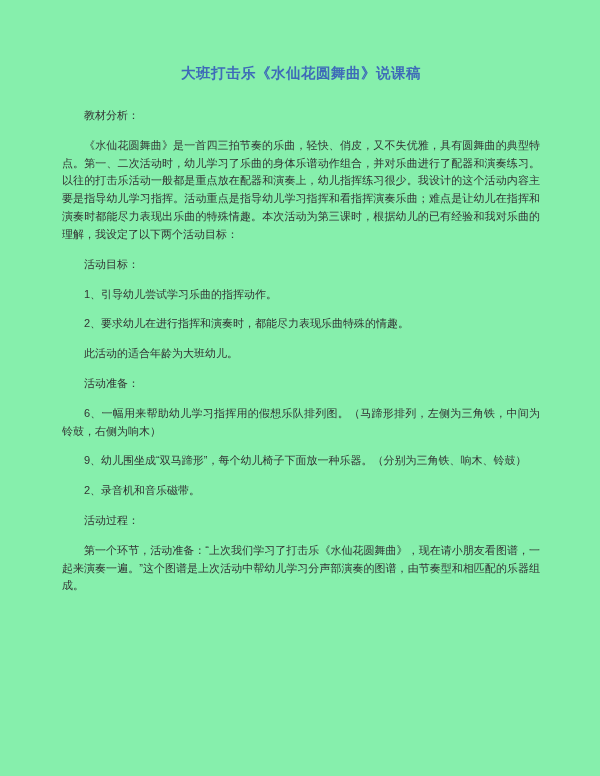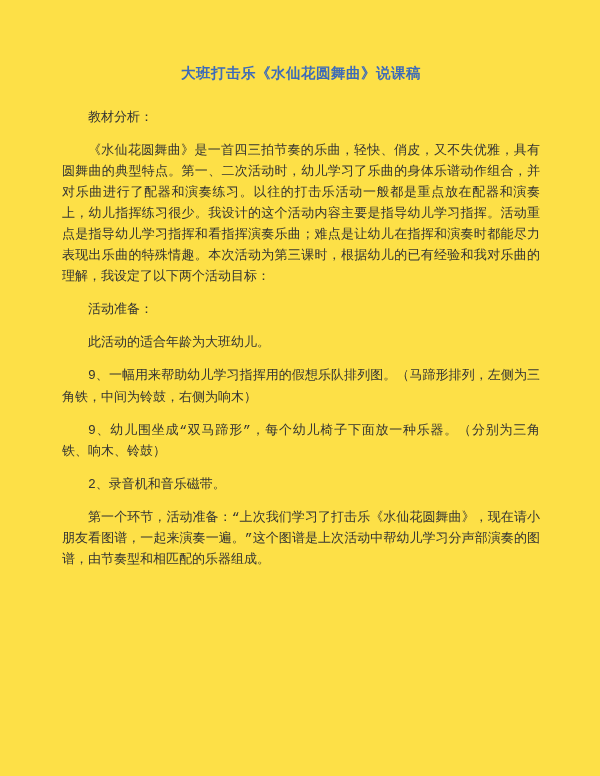--- a/index.html
+++ b/index.html
@@ -11,47 +11,50 @@
     height: 776px;
     background: #ffffff;
     font-family: "Liberation Sans", "DejaVu Sans", sans-serif;
     overflow: hidden;
   }
   .page {
     box-sizing: border-box;
     width: 600px;
     height: 776px;
     padding: 64px 60px 40px 62px;
-    background: #fde047;
+    background: #86efac;
   }
   .doc-title {
     text-align: center;
     color: #3e6bb8;
     font-size: 14.5px;
     font-weight: bold;
     margin: 0 0 24px 0;
     letter-spacing: 0.5px;
   }
   .para {
     color: #333333;
-    font-size: 13px;
+    font-size: 11px;
     line-height: 1.62;
     text-indent: 2em;
     margin: 0 0 12px 0;
     text-align: justify;
-    font-family: Liberation Mono, monospace;
   }
 </style>
 </head>
 <body>
 
 <div class="page">
   <h1 class="doc-title">大班打击乐《水仙花圆舞曲》说课稿</h1>
 
   <p class="para">教材分析：</p>
   <p class="para">《水仙花圆舞曲》是一首四三拍节奏的乐曲，轻快、俏皮，又不失优雅，具有圆舞曲的典型特点。第一、二次活动时，幼儿学习了乐曲的身体乐谱动作组合，并对乐曲进行了配器和演奏练习。以往的打击乐活动一般都是重点放在配器和演奏上，幼儿指挥练习很少。我设计的这个活动内容主要是指导幼儿学习指挥。活动重点是指导幼儿学习指挥和看指挥演奏乐曲；难点是让幼儿在指挥和演奏时都能尽力表现出乐曲的特殊情趣。本次活动为第三课时，根据幼儿的已有经验和我对乐曲的理解，我设定了以下两个活动目标：</p>
+  <p class="para">活动目标：</p>
+  <p class="para">1、引导幼儿尝试学习乐曲的指挥动作。</p>
+  <p class="para">2、要求幼儿在进行指挥和演奏时，都能尽力表现乐曲特殊的情趣。</p>
+  <p class="para">此活动的适合年龄为大班幼儿。</p>
   <p class="para">活动准备：</p>
-  <p class="para">此活动的适合年龄为大班幼儿。</p>
-  <p class="para">9、一幅用来帮助幼儿学习指挥用的假想乐队排列图。（马蹄形排列，左侧为三角铁，中间为铃鼓，右侧为响木）</p>
+  <p class="para">6、一幅用来帮助幼儿学习指挥用的假想乐队排列图。（马蹄形排列，左侧为三角铁，中间为铃鼓，右侧为响木）</p>
   <p class="para">9、幼儿围坐成“双马蹄形”，每个幼儿椅子下面放一种乐器。（分别为三角铁、响木、铃鼓）</p>
   <p class="para">2、录音机和音乐磁带。</p>
+  <p class="para">活动过程：</p>
   <p class="para">第一个环节，活动准备：“上次我们学习了打击乐《水仙花圆舞曲》，现在请小朋友看图谱，一起来演奏一遍。”这个图谱是上次活动中帮幼儿学习分声部演奏的图谱，由节奏型和相匹配的乐器组成。</p>
 </div>
 
 </body></html>

